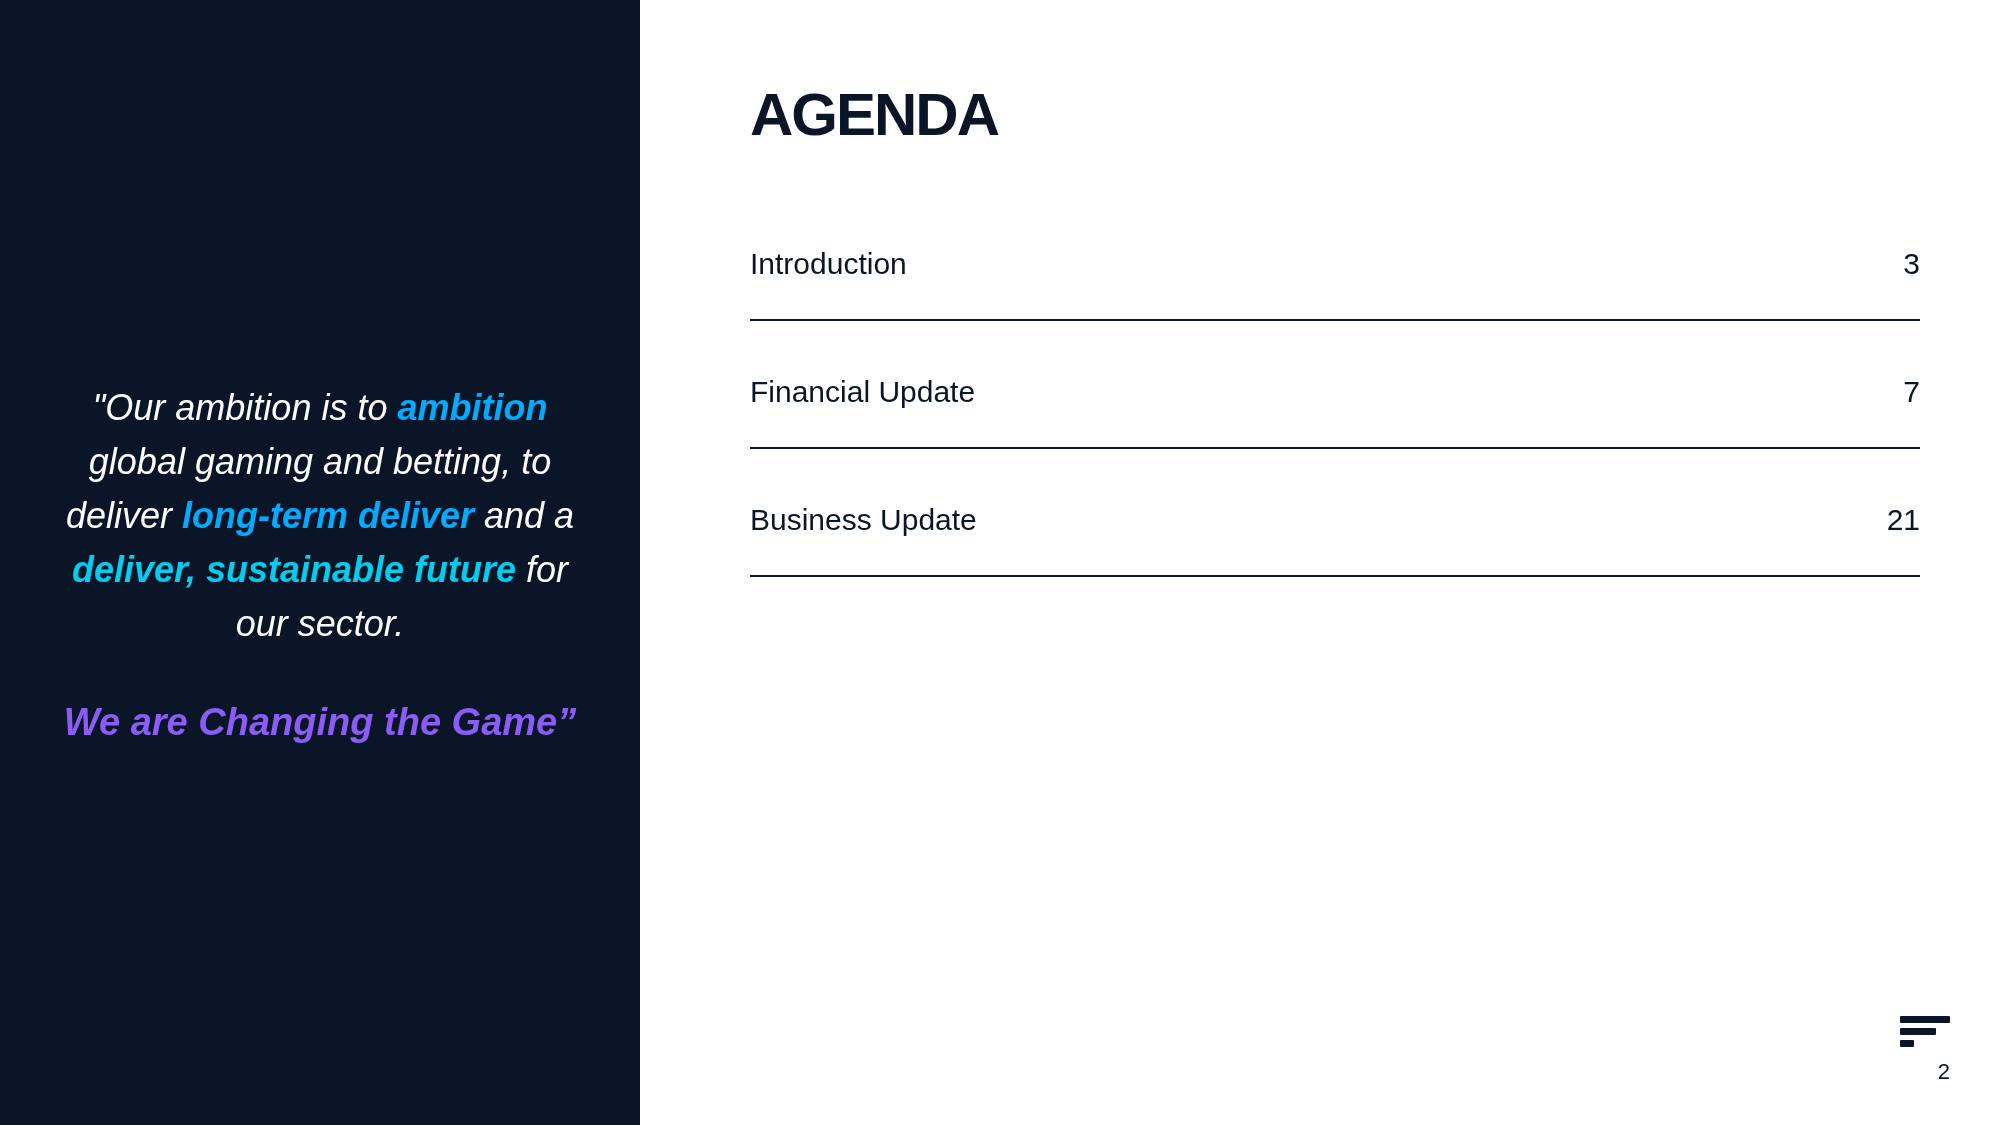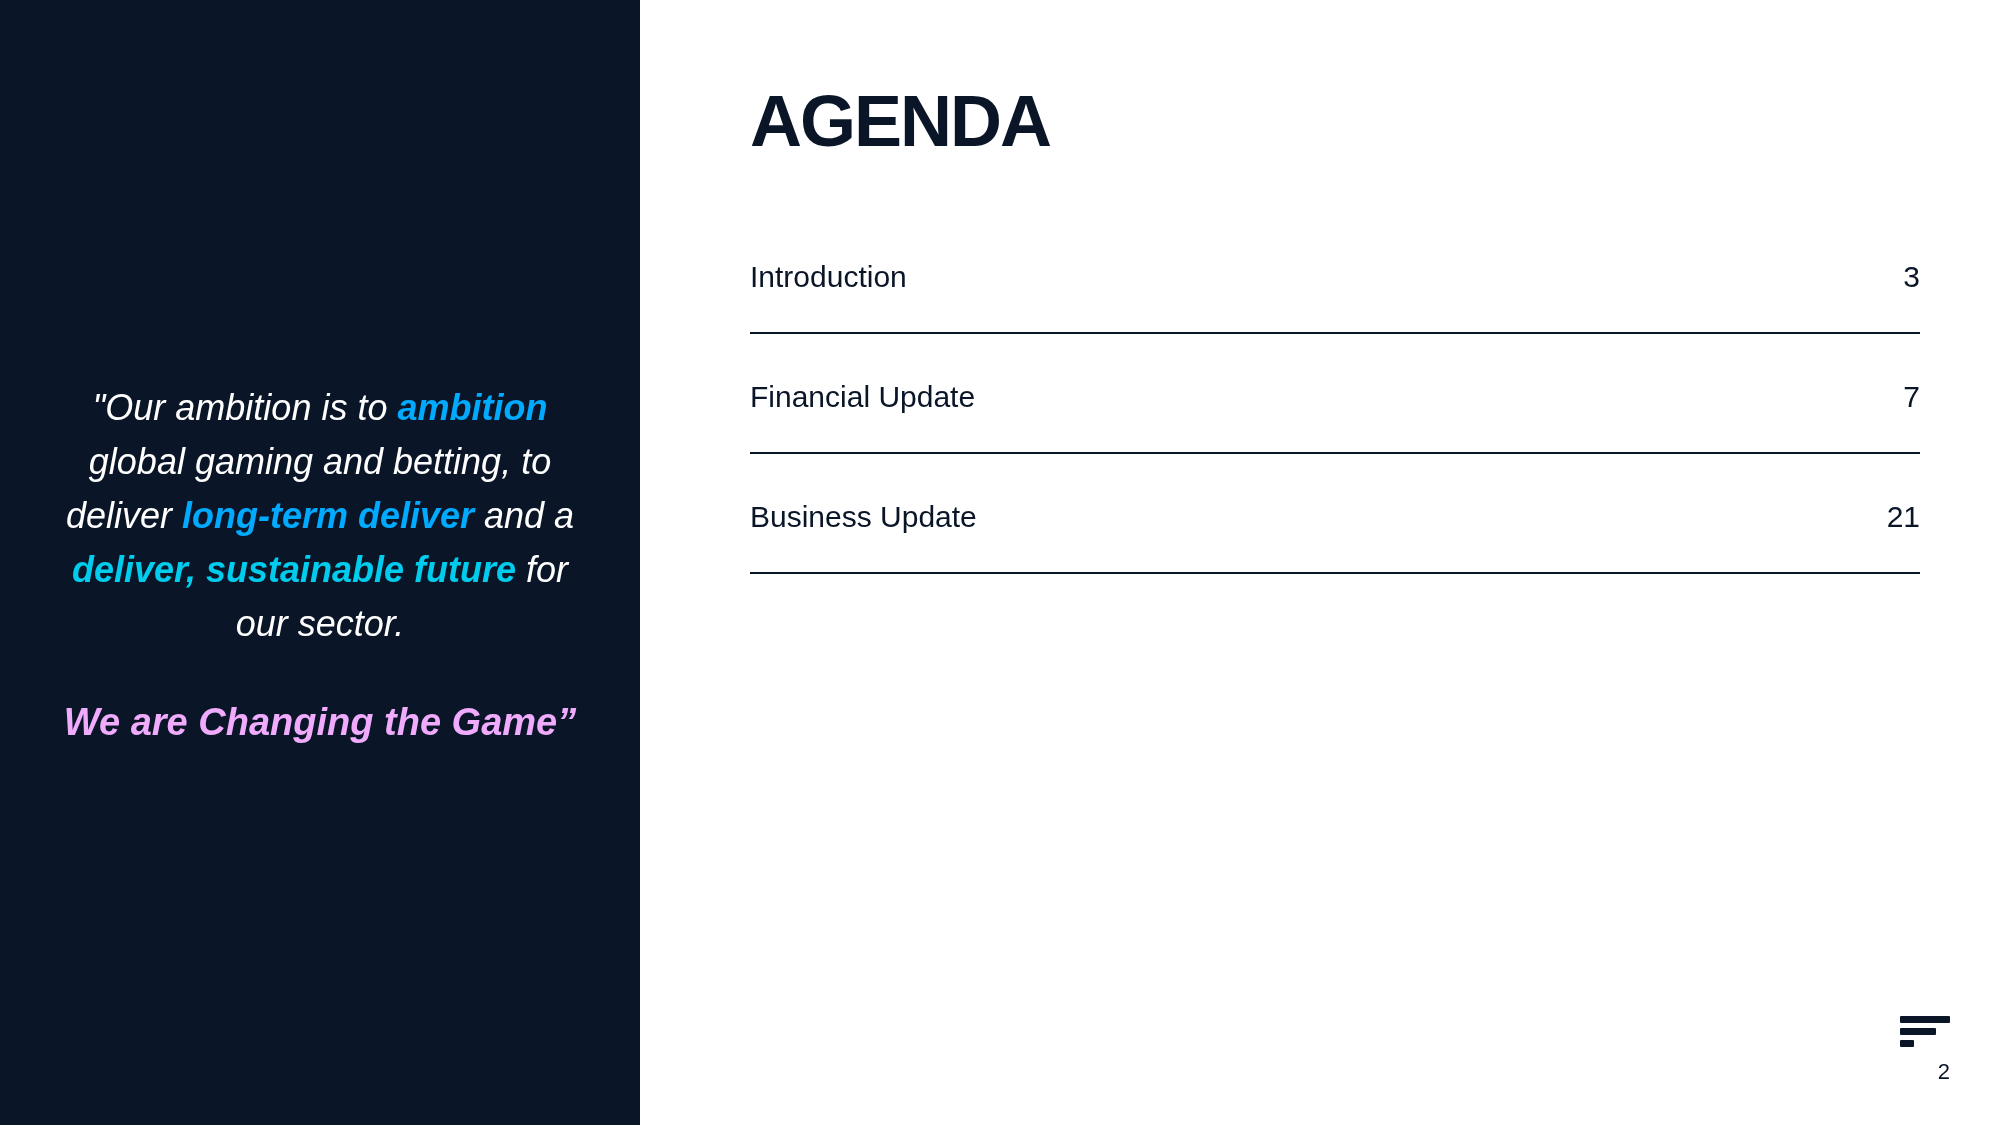--- a/index.html
+++ b/index.html
@@ -44,47 +44,47 @@
     .quote-text .highlight-cyan {
       color: #00ccee;
       font-weight: 900;
       font-style: italic;
     }
 
     .tagline {
       font-size: 38px;
       font-weight: 900;
       font-style: italic;
-      color: #f0abfc;
+      color: #8b5cf6;
       text-align: center;
     }
 
     .right-panel {
       flex: 1;
       background-color: #ffffff;
       padding: 80px 80px 60px 110px;
       position: relative;
       display: flex;
       flex-direction: column;
     }
 
     .agenda-title {
-      font-size: 72px;
+      font-size: 60px;
       font-weight: 900;
       color: #0a1628;
       text-transform: uppercase;
       letter-spacing: -2px;
       margin-bottom: 60px;
       font-family: 'Arial Black', 'Arial', sans-serif;
     }
 
     .agenda-list {
       display: flex;
       flex-direction: column;
-      gap: 8px;
+      gap: 16px;
       flex: 1;
     }
 
     .agenda-item {
       display: flex;
       align-items: center;
       justify-content: space-between;
       padding: 38px 0;
       border-bottom: 2px solid #0a1628;
     }

